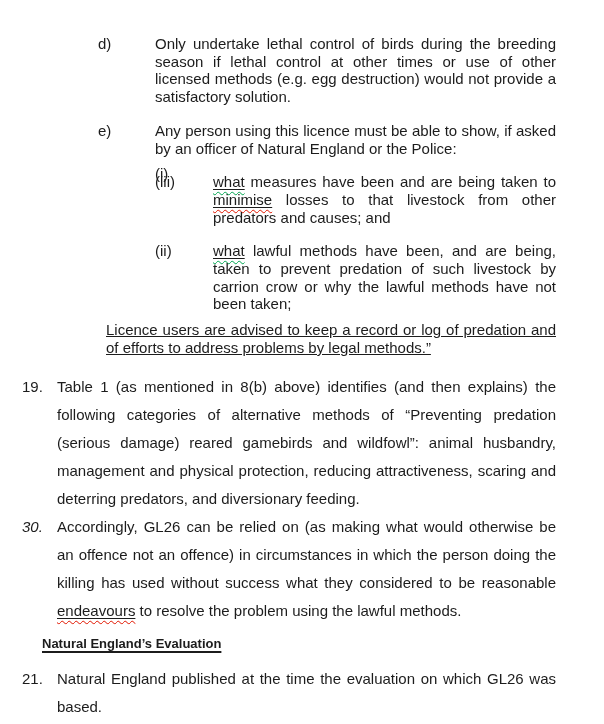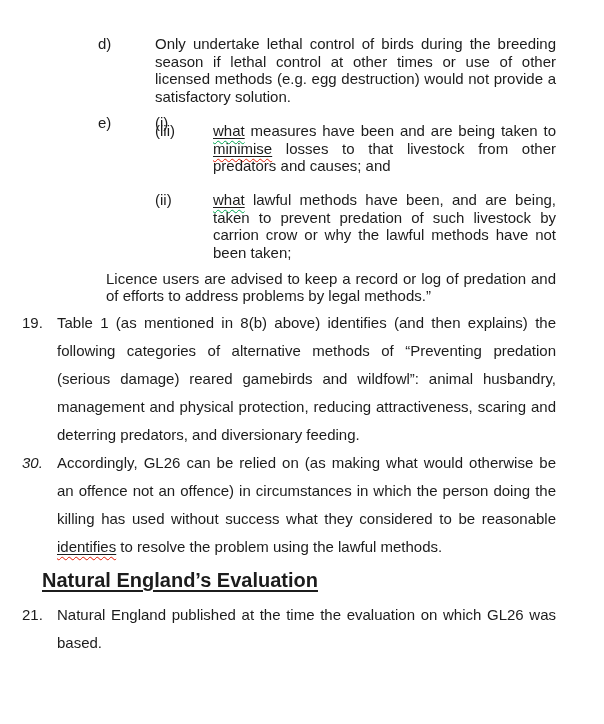--- a/index.html
+++ b/index.html
@@ -25,37 +25,38 @@
     line-height:17.7px;
     margin-bottom:8px;
     margin-right:48px;
   }
   .lvl1{padding-left:155px;}
   .lvl1 > .marker{position:absolute;left:98px;top:0;}
   .lvl2{padding-left:213px;}
   .lvl2 > .marker{position:absolute;left:155px;top:0;}
   .li-body{text-align:justify;margin-top:16px;}
   .closing{
-    margin:7px 48px 4px 106px;
+    margin:7px 48px 16px 106px;
     line-height:17.7px;
     text-align:justify;
+    text-decoration:underline;
   }
   
   .numbered{margin-top:0;}
   .np{
     position:relative;
     padding-left:57px;
     margin:0 48px 0 0;
     line-height:28px;
   }
   .pnum{position:absolute;left:22px;top:0;}
   .pnum-italic{font-style:italic;}
   .np-body{text-align:justify;}
   .section-heading{
-    font-size:20px;
+    font-size:13px;
     font-weight:bold;
     text-decoration:underline;
     text-decoration-thickness:1.5px;
     text-underline-offset:3px;
     line-height:18px;
     margin:10px 0 12px 42px;
   }
   
   .sq-green{
     text-decoration-line:underline;
@@ -86,20 +87,21 @@
 
   <section class="quote">
 
     <div class="li lvl1">
       <span class="marker">d)</span>
       <div class="li-body">Only undertake lethal control of birds during the breeding season if lethal control at other times or use of other licensed methods (e.g. egg destruction) would not provide a satisfactory solution.</div>
     </div>
 
     <div class="li lvl1">
       <span class="marker">e)</span>
+      <div class="li-body">Any person using this licence must be able to show, if asked by an officer of Natural England or the Police:</div>
     </div>
 
     <div class="li lvl2">
       <span class="marker">(i)</span>
     </div>
 
     <div class="li lvl2">
       <span class="marker">(iii)</span>
       <div class="li-body"><span class="sq-green"><span class="u-solid">what</span></span> measures have been and are being taken to <span class="sq-red"><span class="u-solid">minimise</span></span> losses to that livestock from other predators and causes; and</div>
     </div>
@@ -116,21 +118,21 @@
 
   <section class="numbered">
 
     <div class="np">
       <span class="pnum">19.</span>
       <div class="np-body">Table 1 (as mentioned in 8(b) above) identifies (and then explains) the following categories of alternative methods of “Preventing predation (serious damage) reared gamebirds and wildfowl”: animal husbandry, management and physical protection, reducing attractiveness, scaring and deterring predators, and diversionary feeding.</div>
     </div>
 
     <div class="np">
       <span class="pnum pnum-italic">30.</span>
-      <div class="np-body">Accordingly, GL26 can be relied on (as making what would otherwise be an offence not an offence) in circumstances in which the person doing the killing has used without success what they considered to be reasonable <span class="sq-red"><span class="u-solid">identifies</span></span> to resolve the problem using the lawful methods.</div>
+      <div class="np-body">Accordingly, GL26 can be relied on (as making what would otherwise be an offence not an offence) in circumstances in which the person doing the killing has used without success what they considered to be reasonable <span class="sq-red"><span class="u-solid">endeavours</span></span> to resolve the problem using the lawful methods.</div>
     </div>
 
     <h2 class="section-heading">Natural England’s Evaluation</h2>
 
     <div class="np">
       <span class="pnum">21.</span>
       <div class="np-body">Natural England published at the time the evaluation on which GL26 was based.</div>
     </div>
 
   </section>

